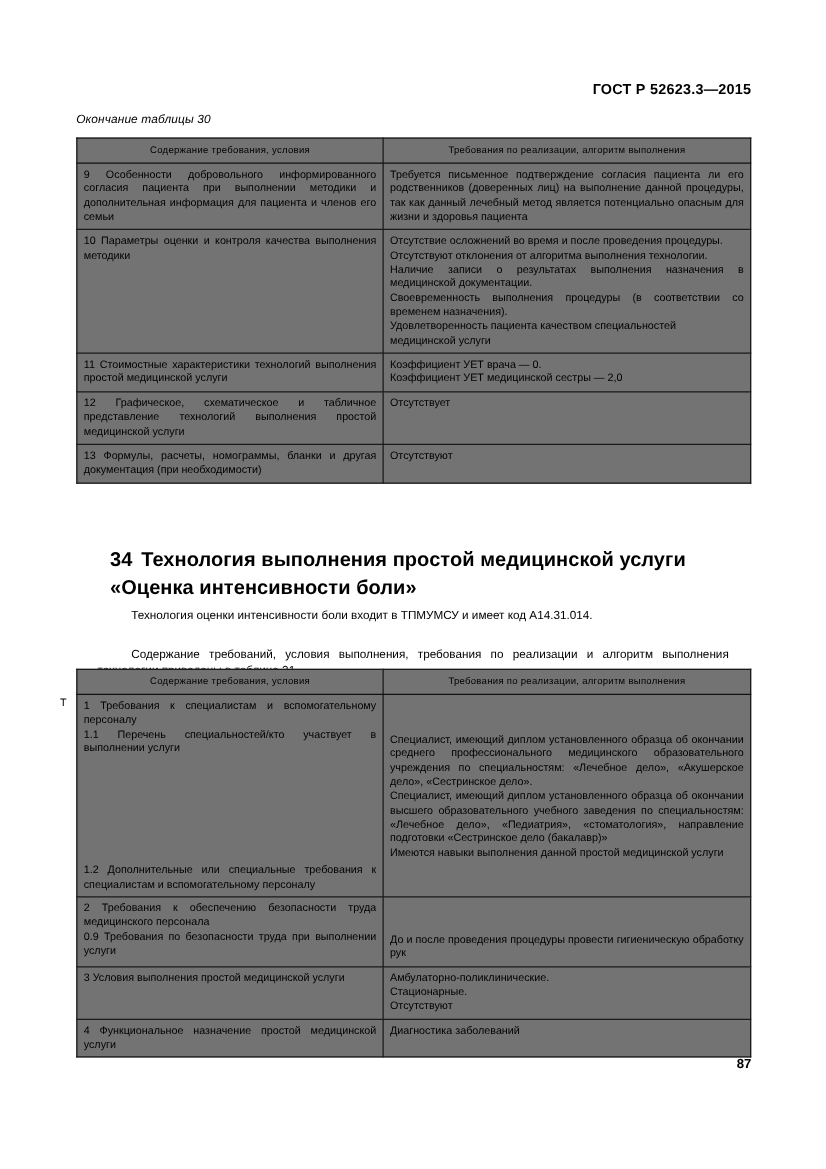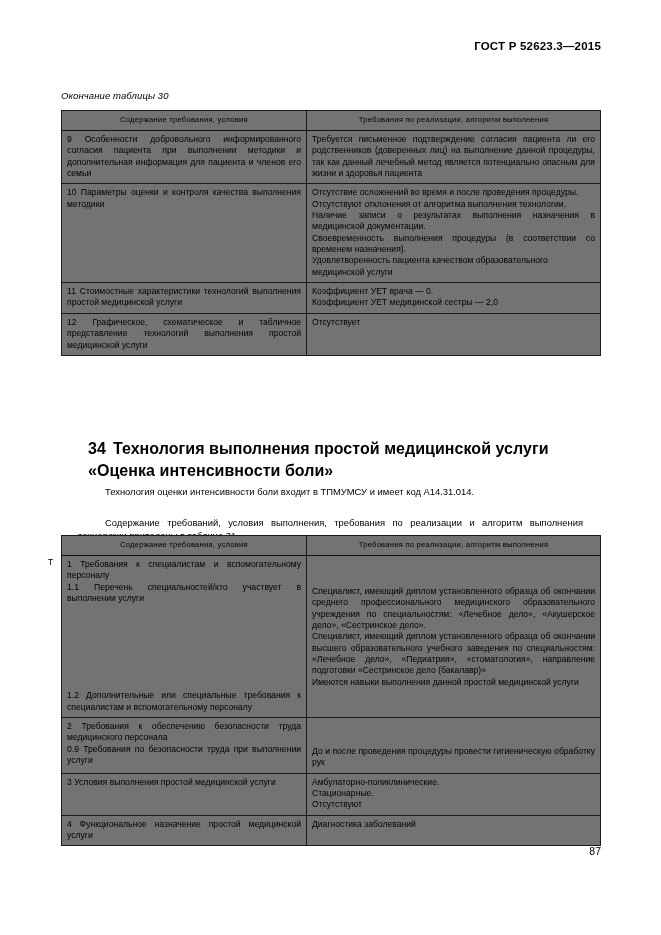--- a/index.html
+++ b/index.html
@@ -23,21 +23,21 @@
     width: 661px;
     height: 935px;
     box-sizing: border-box;
     padding: 0;
   }
 
   
   .doc-header {
     position: absolute;
     left: 0;
-    top: 40px;
+    top: 66px;
     width: 601px;
     text-align: right;
     font-size: 11.5px;
     font-weight: bold;
     letter-spacing: 0.2px;
   }
 
   
   .table-cont-caption {
     position: absolute;
@@ -140,21 +140,21 @@
   }
 
   
   .page-number {
     position: absolute;
     left: 0;
     top: 845px;
     width: 601px;
     text-align: right;
     font-size: 10.5px;
-    font-weight: normal;
+    font-weight: bold;
   }
 </style>
 </head>
 <body>
 
 <div class="page">
 
   <div class="doc-header">ГОСТ Р 52623.3—2015</div>
 
   <div class="table-cont-caption">Окончание таблицы 30</div>
@@ -177,34 +177,40 @@
           <p>Требуется письменное подтверждение согласия пациента ли его родственников (доверенных лиц) на выполнение данной процедуры, так как данный лечебный метод является потенциально опасным для жизни и здоровья пациента</p>
         </td>
       </tr>
       <tr>
         <td>10 Параметры оценки и контроля качества выполнения методики</td>
         <td class="cell-lines">
           <p>Отсутствие осложнений во время и после проведения процедуры.</p>
           <p>Отсутствуют отклонения от алгоритма выполнения технологии.</p>
           <p>Наличие записи о результатах выполнения назначения в медицинской документации.</p>
           <p>Своевременность выполнения процедуры (в соответствии со временем назначения).</p>
-          <p class="last">Удовлетворенность пациента качеством образовательного медицинской услуги</p>
+          <p class="last">Удовлетворенность пациента качеством специальностей медицинской услуги</p>
         </td>
       </tr>
       <tr>
         <td>11 Стоимостные характеристики технологий выполнения простой медицинской услуги</td>
         <td class="cell-lines">
           <p class="flush">Коэффициент УЕТ врача — 0.</p>
           <p class="flush">Коэффициент УЕТ медицинской сестры — 2,0</p>
         </td>
       </tr>
       <tr>
         <td>12 Графическое, схематическое и табличное представление технологий выполнения простой медицинской услуги</td>
         <td class="cell-lines">
           <p class="flush">Отсутствует</p>
+        </td>
+      </tr>
+      <tr>
+        <td>13 Формулы, расчеты, номограммы, бланки и другая документация (при необходимости)</td>
+        <td class="cell-lines">
+          <p class="flush">Отсутствуют</p>
         </td>
       </tr>
     </tbody>
   </table>
 
   <div class="section-heading">
     <span class="num">34</span><span>Технология выполнения простой медицинской услуги</span><br>
     <span>«Оценка интенсивности боли»</span>
   </div>
 

